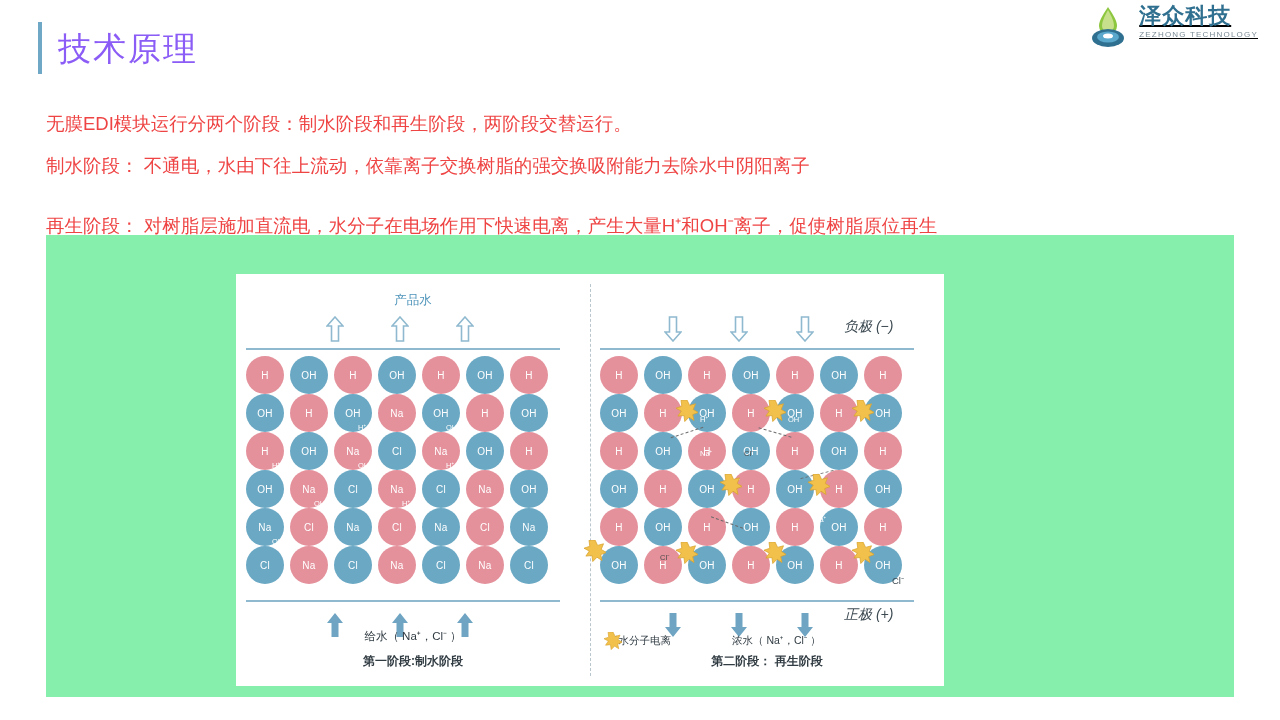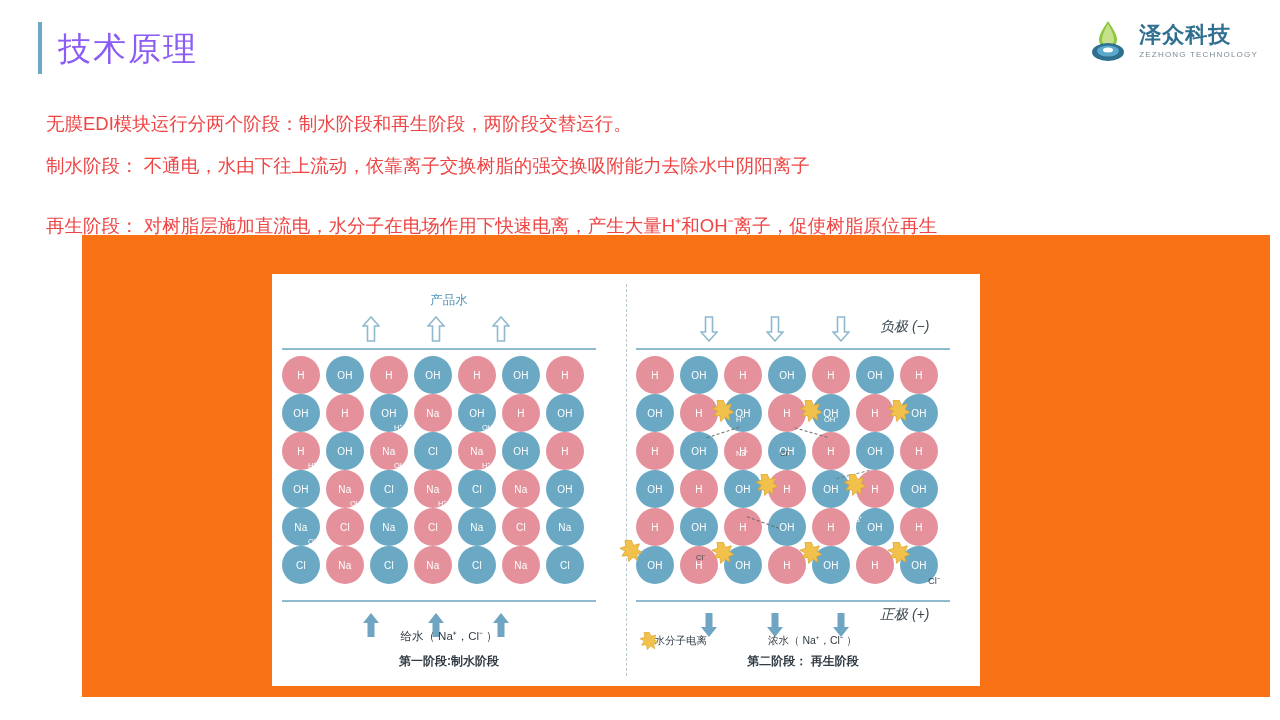--- a/index.html
+++ b/index.html
@@ -33,23 +33,24 @@
     font-size: 33px;
     color: #8b5cf6;
     letter-spacing: 2px;
     line-height: 1;
   }
 
   
   .logo {
     position: absolute;
     right: 22px;
-    top: 18px;
+    top: 4px;
     display: flex;
-    align-items: center;
+    align-items: flex-start;
+    text-decoration: underline;
   }
   .logo-mark {
     width: 46px;
     height: 46px;
     position: relative;
     margin-right: 8px;
   }
   .logo-text {
     display: flex;
     flex-direction: column;
@@ -82,22 +83,21 @@
   .para.p2 { top: 152px; }
   .para.p3 { top: 183px; margin-top: 29px; }
 
   
   .panel {
     position: absolute;
     left: 46px;
     top: 235px;
     width: 1188px;
     height: 462px;
-    background: #f97316;
-    margin-left: 36px;
+    background: #86efac;
   }
 
   .figure {
     position: absolute;
     left: 190px;
     top: 39px;
     width: 708px;
     height: 412px;
     background: #ffffff;
   }

